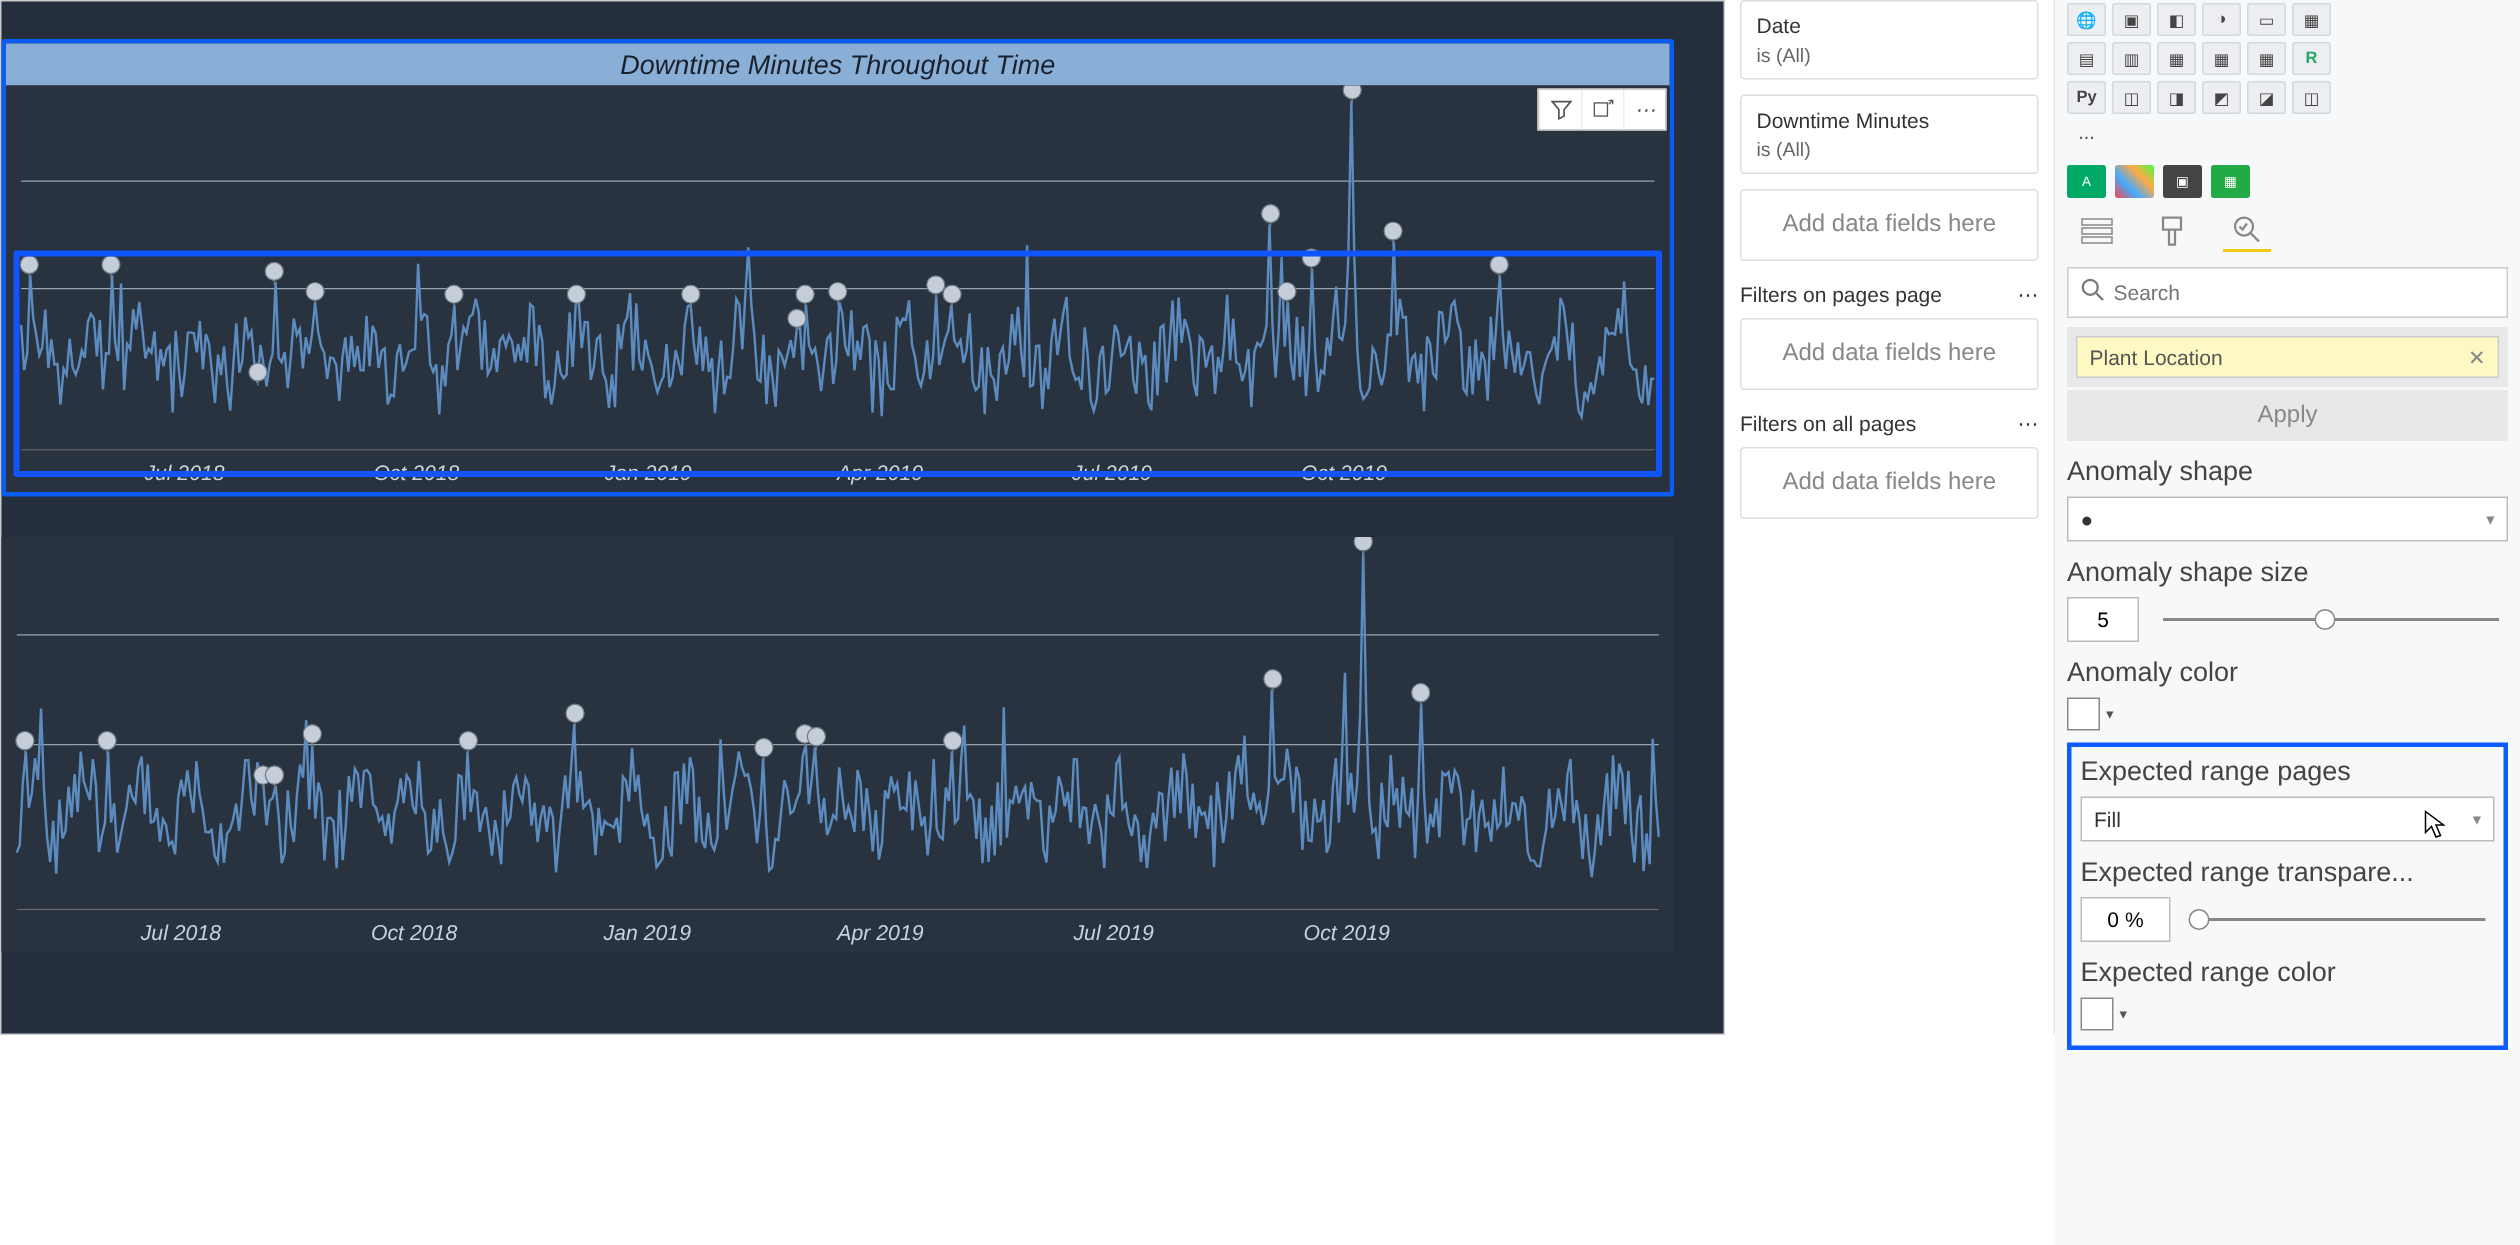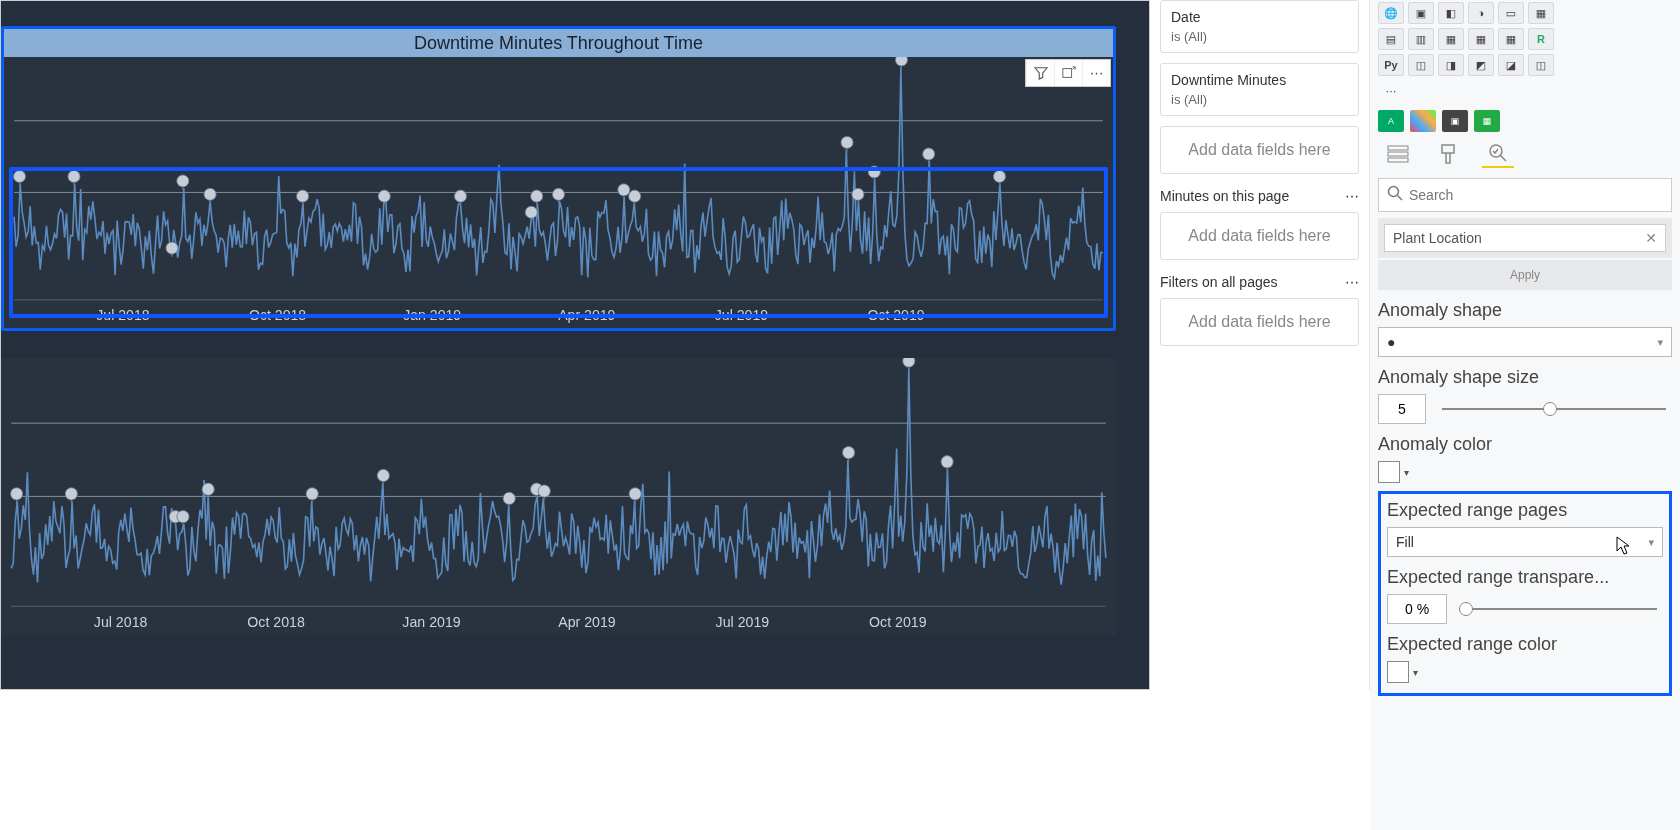--- a/index.html
+++ b/index.html
@@ -1,17 +1,17 @@
 <!DOCTYPE html>
 <html><head>
 <meta charset="utf-8">
 <style>
 * { box-sizing: border-box; margin: 0; padding: 0; font-family: 'Segoe UI', Arial, sans-serif; }
 body { background: #fff; width: 1680px; height: 830px; overflow: hidden; display: flex; }
-.canvas-area { width: 1150px; height: 690px; background: #252e3d; padding: 0; position: relative; border: 1px solid #ccc;}
+.canvas-area { width: 1150px; height: 690px; background: #252e3d; padding: 0; position: relative; border: 1px solid #ccc; font-style: italic;}
 .chart-wrap { position: absolute; left: 0; width: 1115px; }
 .chart1-wrap { top: 25px; height: 305px; border: 3px solid #095df2; border-radius: 2px; }
 .chart2-wrap { top: 357px; height: 305px; }
 .chart-title { background: #8aafd7; color: #1a202c; text-align: center; font-size: 18px; height: 28px; line-height: 28px; font-weight: 400;}
 .chart-body { background: #29333f; height: calc(100% - 28px); position: relative; }
 .chart-toolbar { position: absolute; top: 2px; right: 2px; background: #fff; border: 1px solid #ccc; display: flex; z-index: 10; }
 .chart-toolbar > div { width: 28px; height: 26px; display: flex; align-items: center; justify-content: center; font-size: 14px; color: #555; border-left: 1px solid #eee; cursor: pointer;}
 .chart-svg { width: 100%; height: 100%; display: block; }
 .filters-panel { width: 220px; height: 690px; background: #fff; padding: 0 10px 10px; overflow-y: auto; border-right: 1px solid #e6e6e6;}
 .filter-card { border: 1px solid #ddd; border-radius: 3px; padding: 8px 10px; margin-bottom: 10px; font-size: 14px; color: #333; }
@@ -23,22 +23,22 @@
 .viz-grid .vi { width: 26px; height: 22px; background: #eceef1; border: 1px solid #d4d7dc; border-radius: 2px; display:flex; align-items:center; justify-content:center; font-size:11px; color:#444;}
 .viz-grid .vi.sp { background:transparent; border:none;}
 .custom-row { display:flex; gap:6px; margin: 2px 0 8px; }
 .custom-row .ci { width:26px; height:22px; background:#444; border-radius:2px; display:flex;align-items:center;justify-content:center;font-size:9px;color:#fff;}
 .tab-row { display:flex; gap:18px; margin: 6px 0 10px; padding-left:4px;}
 .tab-row .tb { width:32px; height:28px; display:flex; align-items:center; justify-content:center; color:#606060; }
 .tab-row .tb.active { border-bottom: 2px solid #f2c811;}
 .search-box { display:flex; align-items:center; background:#fff; border:1px solid #ccc; height:34px; padding:0 8px; margin-bottom:6px;}
 .search-box input { border:none; outline:none; flex:1; font-size:14px; color:#333;}
 .field-container { background:#e7e8ea; padding:6px; margin-bottom: 2px;}
-.field-pill { background:#ffffff; border:1px solid #ccc; height:28px; display:flex; align-items:center; padding:0 8px; font-size:14px; color:#555; justify-content:space-between;}
-.apply-btn { text-align:center; color:#888; font-size:12px; padding:8px 0; background:#e7e8ea;}
+.field-pill { background:#fef9c3; border:1px solid #ccc; height:28px; display:flex; align-items:center; padding:0 8px; font-size:14px; color:#555; justify-content:space-between;}
+.apply-btn { text-align:center; color:#888; font-size:16px; padding:8px 0; background:#e7e8ea;}
 .fmt-label { font-size:18px; color:#444; margin: 10px 0 6px;}
 .fmt-input { background:#fff; border:1px solid #bbb; height:30px; width:100%; padding:0 8px; font-size:14px; color:#333; display:flex; align-items:center; justify-content:space-between;}
 .fmt-input .chev { color:#888; font-size:11px;}
 .num-slider { display:flex; align-items:center; gap:10px;}
 .num-box { background:#fff; border:1px solid #bbb; width:48px; height:30px; text-align:center; font-size:14px; line-height:28px;}
 .slider { flex:1; height:2px; background:#888; position:relative; margin:0 6px;}
 .slider .thumb { position:absolute; top:-6px; width:14px; height:14px; background:#fff; border:1px solid #888; border-radius:50%;}
 .color-sw { width:22px; height:22px; border:1px solid #888; background:#fff; display:inline-block; vertical-align:middle;}
 .color-sw-wrap { display:flex; align-items:center; gap:4px;}
 .hl-box { border:3px solid #0c5cff; padding:6px 6px 10px; margin-top:8px;}
@@ -171,21 +171,21 @@
     <div>Date</div>
     <div class="sub">is (All)</div>
   </div>
   <div class="filter-card">
     <div>Downtime Minutes</div>
     <div class="sub">is (All)</div>
   </div>
   <div class="add-card">Add data fields here</div>
 
   <div class="filter-section">
-    <span>Minutes on this page</span>
+    <span>Filters on pages page</span>
     <span>⋯</span>
   </div>
   <div class="add-card">Add data fields here</div>
 
   <div class="filter-section">
     <span>Filters on all pages</span>
     <span>⋯</span>
   </div>
   <div class="add-card">Add data fields here</div>
 </div>

